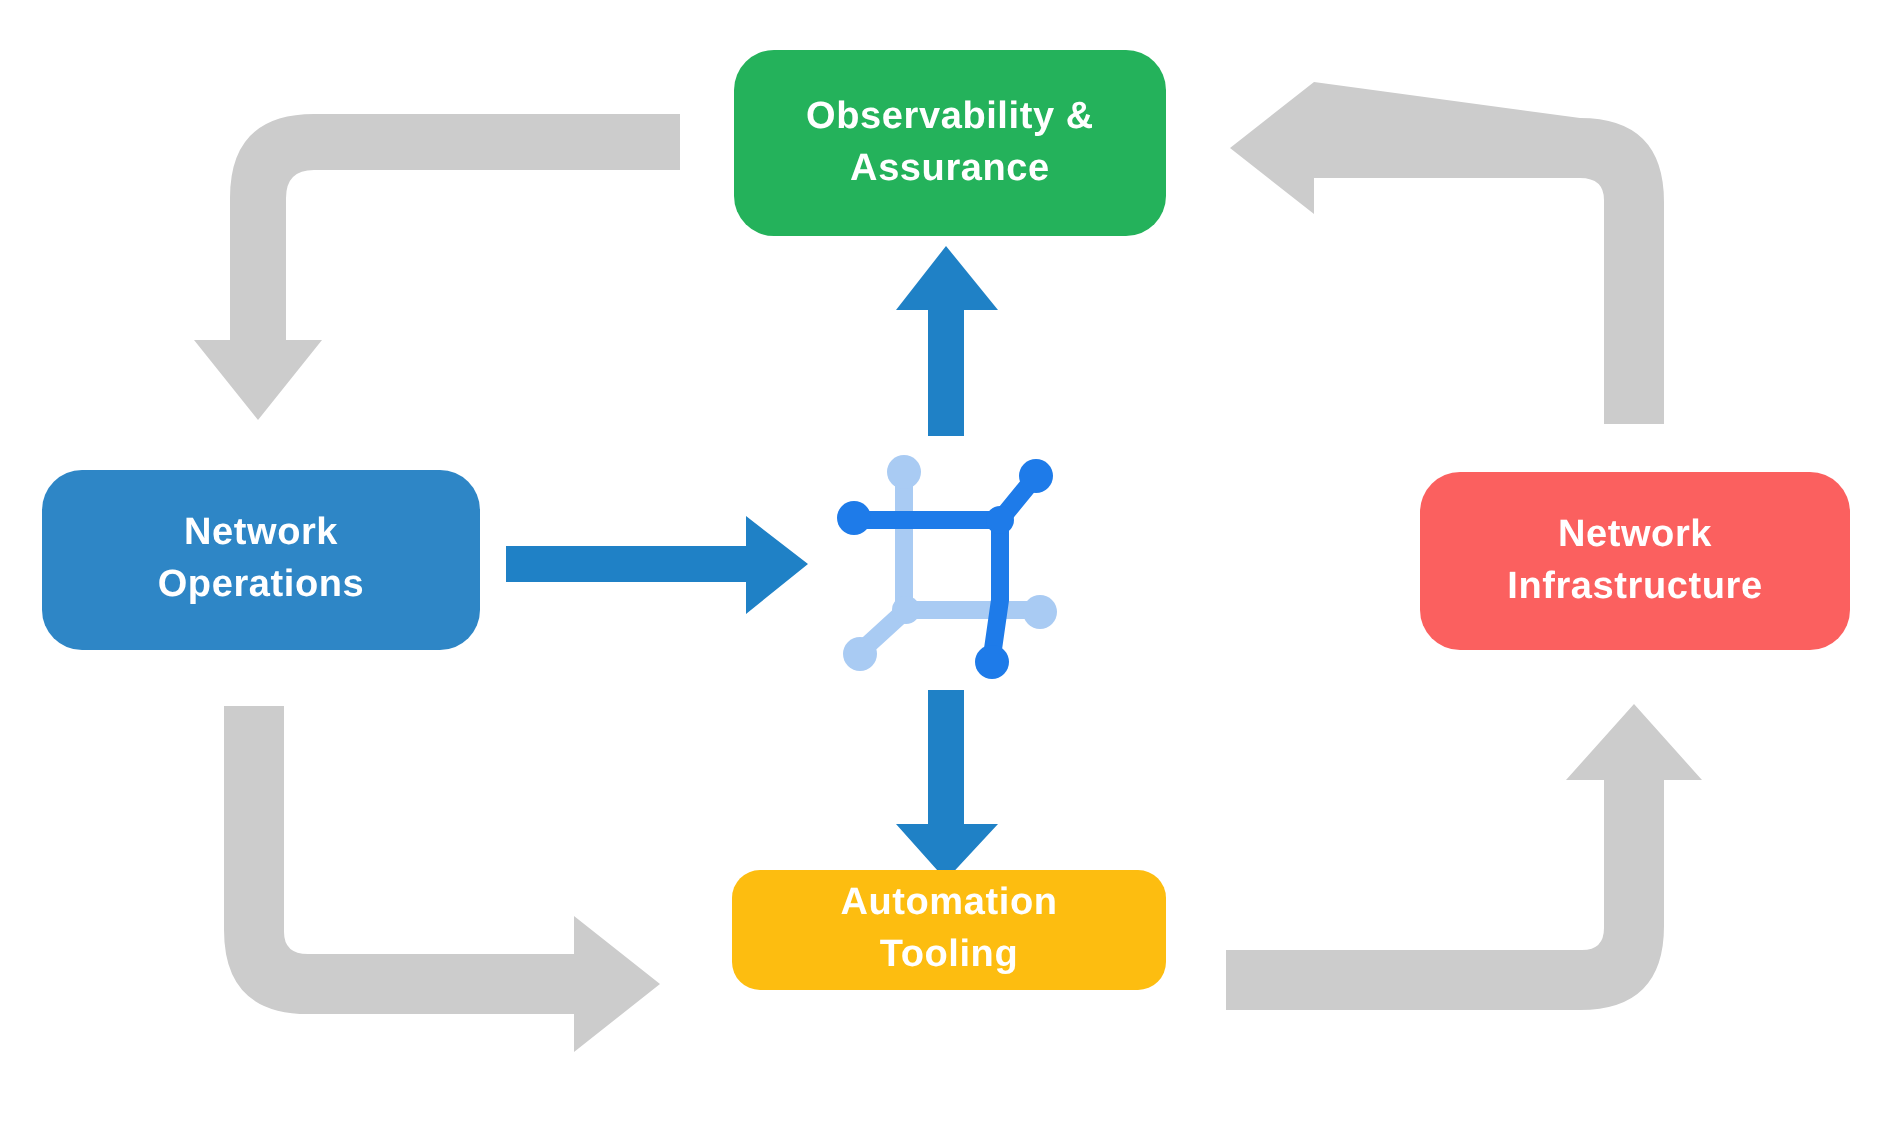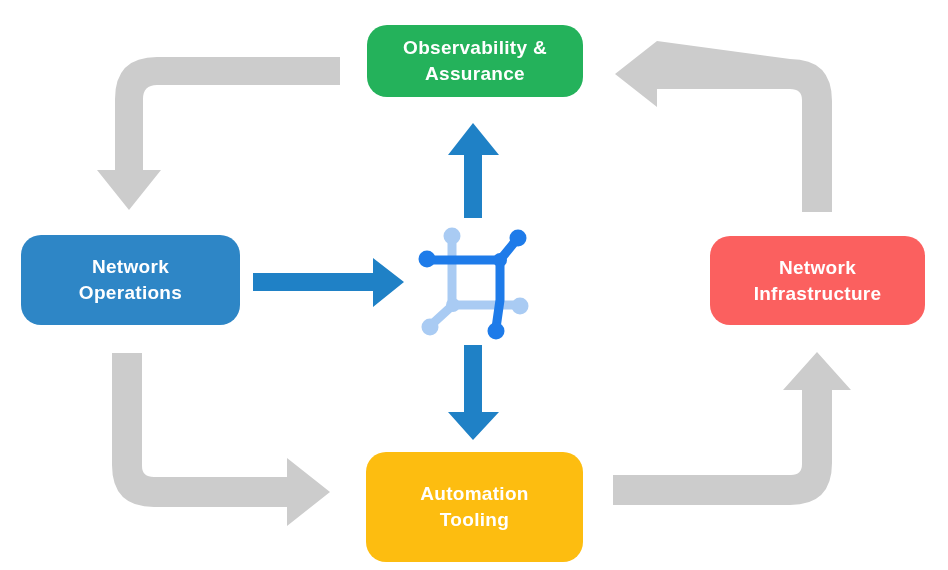--- a/index.html
+++ b/index.html
@@ -13,24 +13,24 @@
   .node {
     position: absolute;
     border-radius: 20px;
     display: flex; align-items: center; justify-content: center;
     text-align: center;
     color: #ffffff;
     font-size: 19px; font-weight: bold; letter-spacing: 0.3px;
     line-height: 26px;
     white-space: pre-line;
   }
-  .node-observability { left: 367px; top: 25px;  width: 216px; height: 72px; }
+  .node-observability { left: 367px; top: 25px;  width: 216px; height: 93px; }
   .node-operations    { left: 21px;  top: 235px; width: 219px; height: 90px; }
   .node-infrastructure{ left: 710px; top: 236px; width: 215px; height: 89px; }
-  .node-automation    { left: 366px; top: 452px; width: 217px; height: 110px; }
+  .node-automation    { left: 366px; top: 435px; width: 217px; height: 60px; border-radius: 14px; }
 </style>
 </head>
 <body>
 
 <div class="canvas">
 
   <svg class="arrows-svg" width="948" height="570" viewBox="0 0 948 570">
 
     <path d="M340,57 H157 Q115,57 115,99 V170 H97 L129,210 L161,170 H143 V99 Q143,85 157,85 H340 Z" fill="#CCCCCC"></path>
     <path d="M657,41 L615,74 L657,107 V89 H790 Q802,89 802,100 V212 H832 V101 Q832,59 790,59 Z" fill="#CCCCCC"></path>

